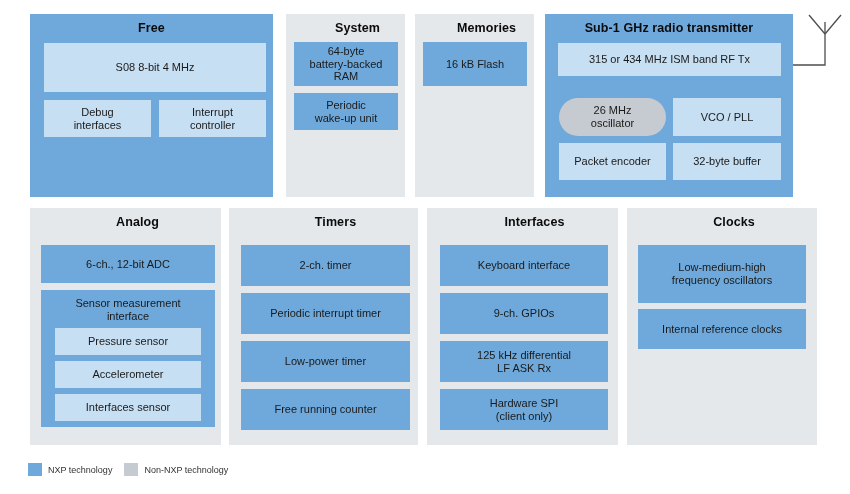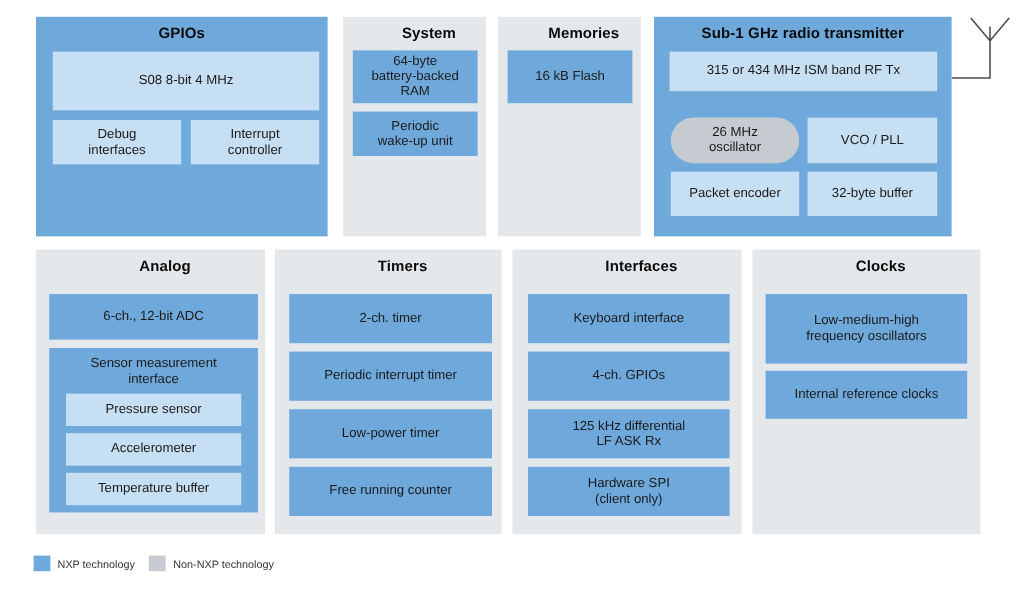--- a/index.html
+++ b/index.html
@@ -28,21 +28,21 @@
   .legend .swatch.blue { background:var(--blue); }
   .legend .swatch.gray { background:var(--nonnxp); }
   .legend .lbl { font-size:9px; color:#333333; }
 </style>
 </head>
 <body>
 
 <div class="canvas">
 
   <section class="panel blue" style="left:30px;top:14px;width:243px;height:183px">
-    <h3>GPIOs</h3>
+    <h3>Free</h3>
     <div class="box light" style="left:14px;top:29px;width:222px;height:49px">S08 8-bit 4 MHz</div>
     <div class="box light" style="left:129px;top:86px;width:107px;height:37px">Interrupt
 controller</div>
     <div class="box light" style="left:14px;top:86px;width:107px;height:37px">Debug
 interfaces</div>
   </section>
 
   <section class="panel gray" style="left:286px;top:14px;width:119px;height:183px">
     <h3>System</h3>
     <div class="box blue" style="left:8px;top:28px;width:104px;height:44px">64-byte
@@ -74,36 +74,36 @@
   </svg>
 
   <section class="panel gray" style="left:30px;top:208px;width:191px;height:237px">
     <h3>Analog</h3>
     <div class="box blue" style="left:11px;top:37px;width:174px;height:38px">6-ch., 12-bit ADC</div>
     <div class="smi" style="left:11px;top:82px;width:174px;height:137px">
       <span class="smi-label">Sensor measurement
 interface</span>
       <div class="box light" style="left:14px;top:38px;width:146px;height:27px">Pressure sensor</div>
       <div class="box light" style="left:14px;top:71px;width:146px;height:27px">Accelerometer</div>
-      <div class="box light" style="left:14px;top:104px;width:146px;height:27px">Temperature buffer</div>
+      <div class="box light" style="left:14px;top:104px;width:146px;height:27px">Interfaces sensor</div>
     </div>
   </section>
 
   <section class="panel gray" style="left:229px;top:208px;width:189px;height:237px">
     <h3>Timers</h3>
     <div class="box blue" style="left:12px;top:37px;width:169px;height:41px">2-ch. timer</div>
     <div class="box blue" style="left:12px;top:85px;width:169px;height:41px">Periodic interrupt timer</div>
     <div class="box blue" style="left:12px;top:133px;width:169px;height:41px">Low-power timer</div>
     <div class="box blue" style="left:12px;top:181px;width:169px;height:41px">Free running counter</div>
   </section>
 
   <section class="panel gray" style="left:427px;top:208px;width:191px;height:237px">
     <h3>Interfaces</h3>
     <div class="box blue" style="left:13px;top:37px;width:168px;height:41px">Keyboard interface</div>
-    <div class="box blue" style="left:13px;top:85px;width:168px;height:41px">4-ch. GPIOs</div>
+    <div class="box blue" style="left:13px;top:85px;width:168px;height:41px">9-ch. GPIOs</div>
     <div class="box blue" style="left:13px;top:133px;width:168px;height:41px">125 kHz differential
 LF ASK Rx</div>
     <div class="box blue" style="left:13px;top:181px;width:168px;height:41px">Hardware SPI
 (client only)</div>
   </section>
 
   <section class="panel gray" style="left:627px;top:208px;width:190px;height:237px">
     <h3>Clocks</h3>
     <div class="box blue" style="left:11px;top:37px;width:168px;height:58px">Low-medium-high
 frequency oscillators</div>

